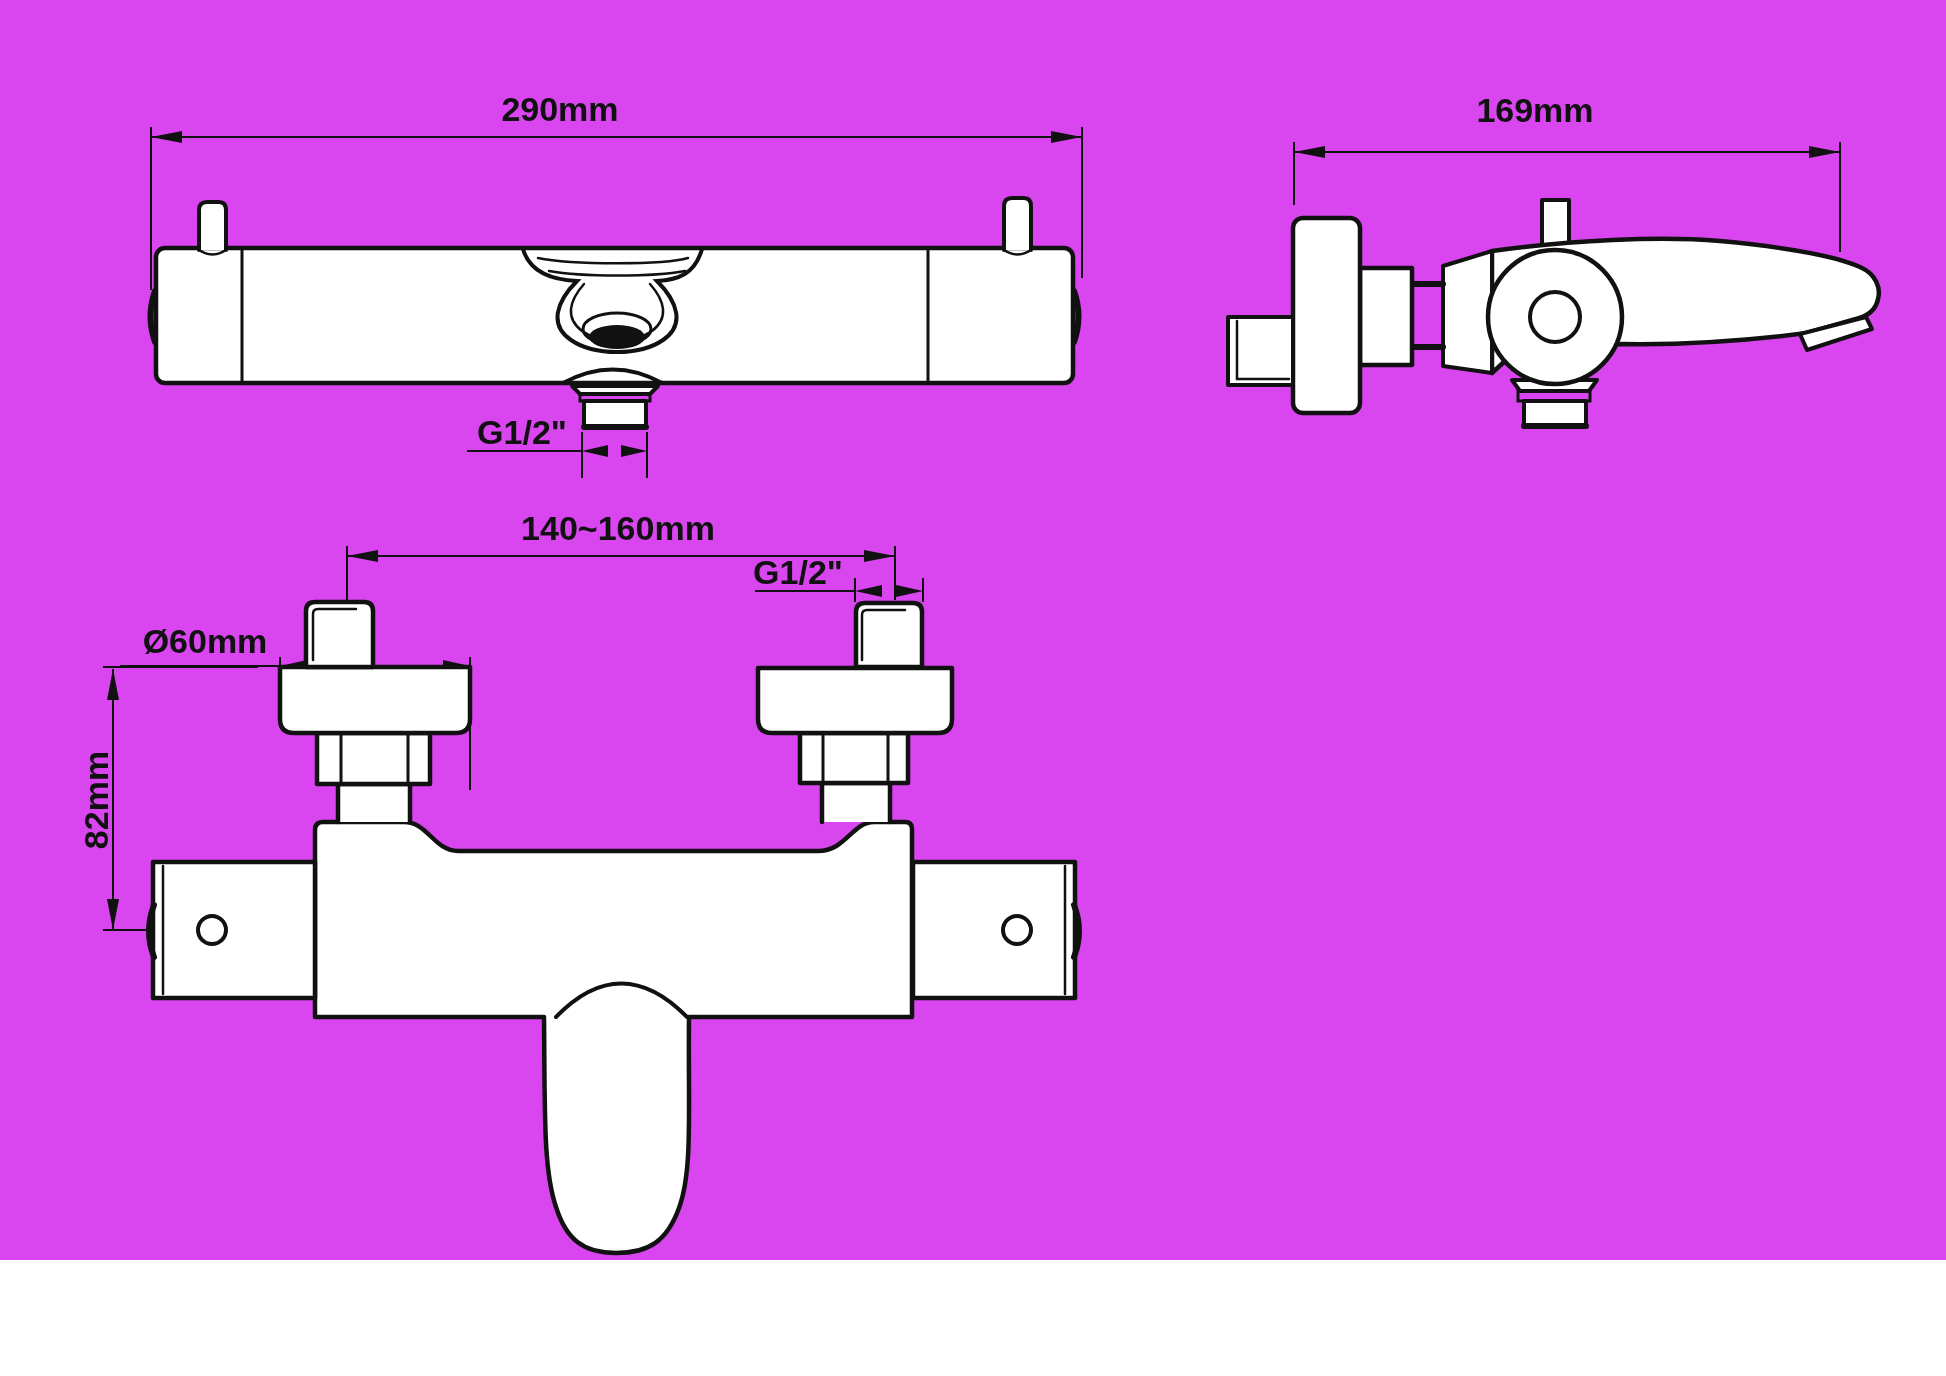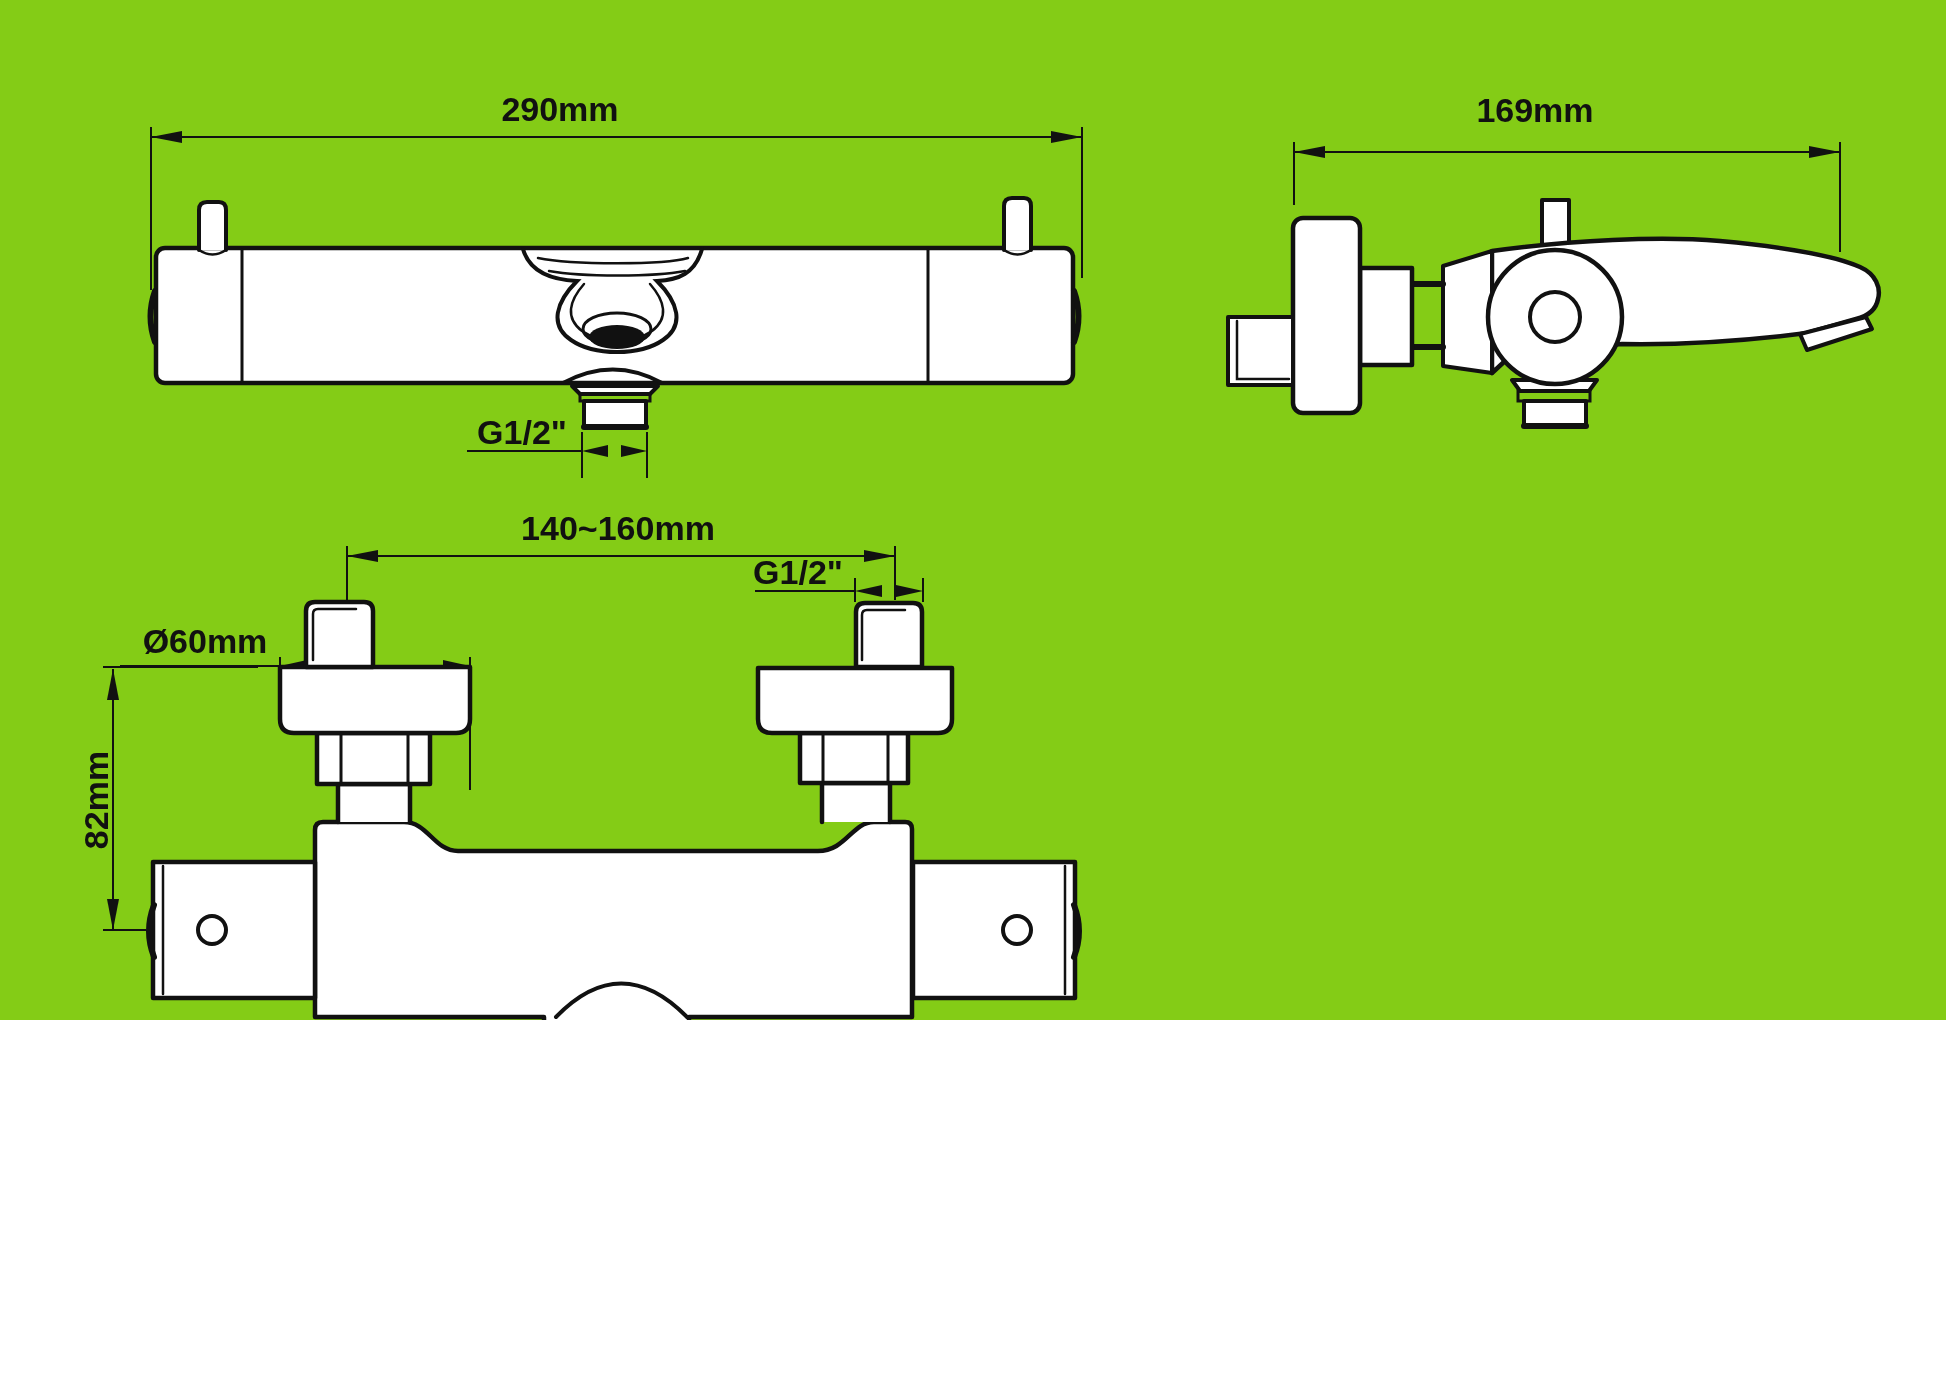--- a/index.html
+++ b/index.html
@@ -1,16 +1,16 @@
 <!DOCTYPE html>
 <html><head>
 <meta charset="utf-8">
 <style>
   html,body{margin:0;padding:0;background:#ffffff;}
-  .page{width:1946px;height:1020px;background:#84cc16;position:relative;overflow:hidden;}
+  .page{width:1946px;height:1260px;background:#d946ef;position:relative;overflow:hidden;}
   svg{display:block;}
   text{font-family:"Liberation Sans",sans-serif;font-weight:700;fill:#111;}
   .dimtext{font-size:34px;}
   .outline{fill:#ffffff;stroke:#111;stroke-width:4.5;stroke-linejoin:round;stroke-linecap:round;}
   .outline4{fill:#ffffff;stroke:#111;stroke-width:4;stroke-linejoin:round;stroke-linecap:round;}
   .thin{fill:none;stroke:#111;stroke-width:2.5;stroke-linecap:round;}
   .detail{fill:none;stroke:#111;stroke-width:3;stroke-linecap:round;}
   .dim{fill:none;stroke:#111;stroke-width:2;stroke-linecap:butt;}
   .arrow{fill:#111;stroke:none;}
   .thick{fill:none;stroke:#111;stroke-width:6;stroke-linecap:round;}

